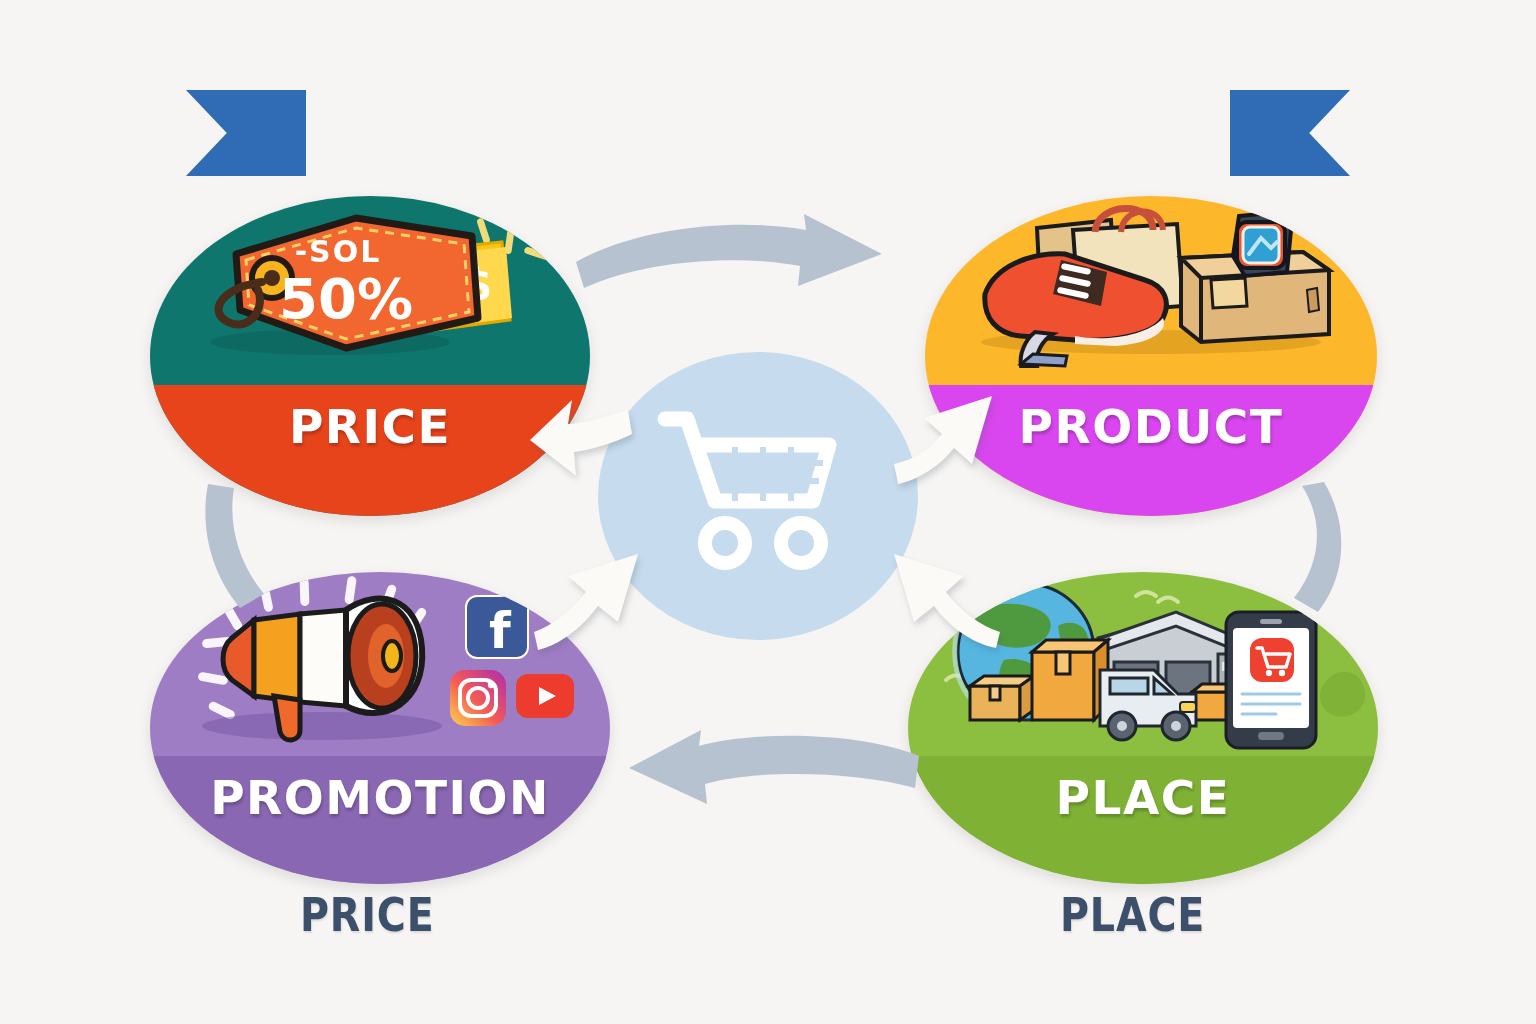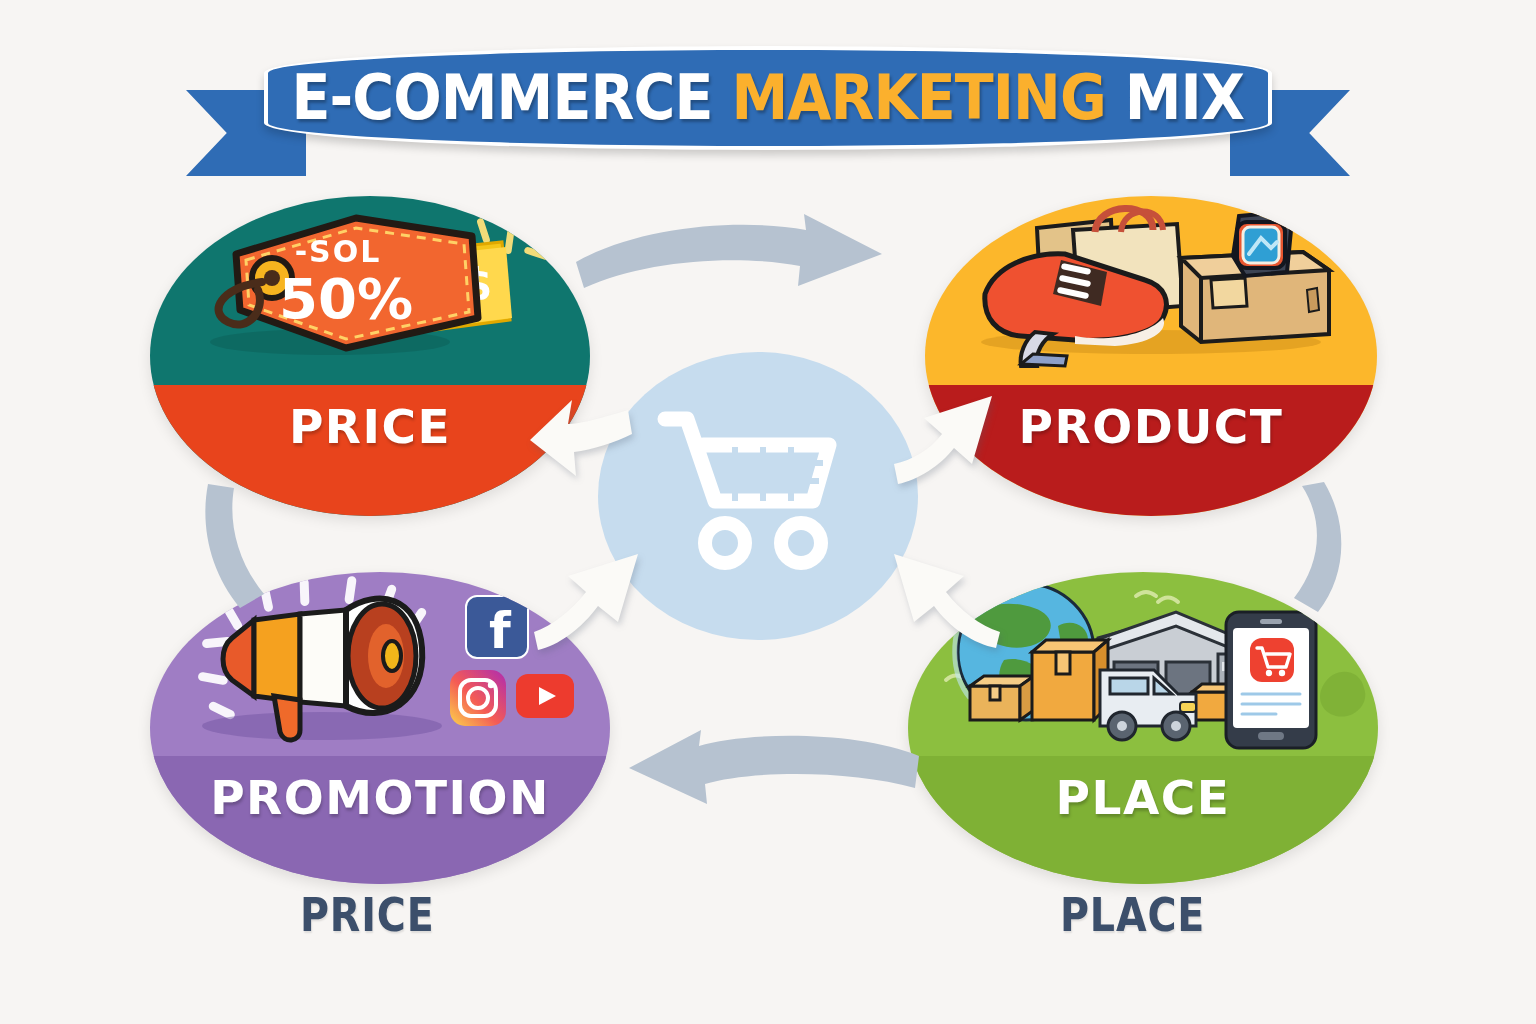--- a/index.html
+++ b/index.html
@@ -52,21 +52,21 @@
   }
   .pod-label {
     font-family: "DejaVu Sans", sans-serif;
     font-weight: 700; font-size: 47px; color: #ffffff;
     letter-spacing: 1.5px; white-space: nowrap;
     text-shadow: 1px 3px 3px rgba(0,0,0,.22);
   }
   #pod-price   { left: 150px; top: 196px;  width: 440px; height: 320px; background: #0f766e; }
   #pod-price   .pod-band { background: #e8441c; }
   #pod-product { left: 925px; top: 196px;  width: 452px; height: 320px; background: #fcb72b; }
-  #pod-product .pod-band { background: #b91c1c; }
+  #pod-product .pod-band { background: #d946ef; }
   #pod-promotion { left: 150px; top: 572px; width: 460px; height: 312px; background: #9f7dc4; }
   #pod-promotion .pod-band { background: #8a67b2; }
   #pod-place   { left: 908px; top: 572px;  width: 470px; height: 312px; background: #8cbf3f; }
   #pod-place   .pod-band { background: #7fb135; }
 
   
   #hub {
     position: absolute; left: 598px; top: 352px; width: 320px; height: 288px;
     background: #c6dcee; border-radius: 50%;
     display: flex; align-items: center; justify-content: center;
@@ -98,27 +98,20 @@
   #caption-place { left: 1060px; top: 888px; }
 </style>
 </head>
 <body>
 
 <div id="stage">
 
   <div class="banner-wrap">
     <div class="banner-tail left"></div>
     <div class="banner-tail right"></div>
-    <div class="banner-main">
-      <div class="banner-title">
-        <span class="t-white">E-COMMERCE</span>
-        <span class="t-gold">MARKETING</span>
-        <span class="t-white">MIX</span>
-      </div>
-    </div>
   </div>
 
   <div class="pod" id="pod-price">
     <div class="pod-art">
       <svg viewBox="0 0 440 200" width="440" height="200" style="position:absolute;left:0;top:-4px;">
 
         <g fill="#ffe27a" opacity=".95">
           <rect x="330" y="26" width="7" height="26" rx="3.5" transform="rotate(-18 333 39)"></rect>
           <rect x="356" y="36" width="7" height="26" rx="3.5" transform="rotate(8 359 49)"></rect>
           <rect x="374" y="58" width="26" height="7" rx="3.5" transform="rotate(18 387 61)"></rect>

